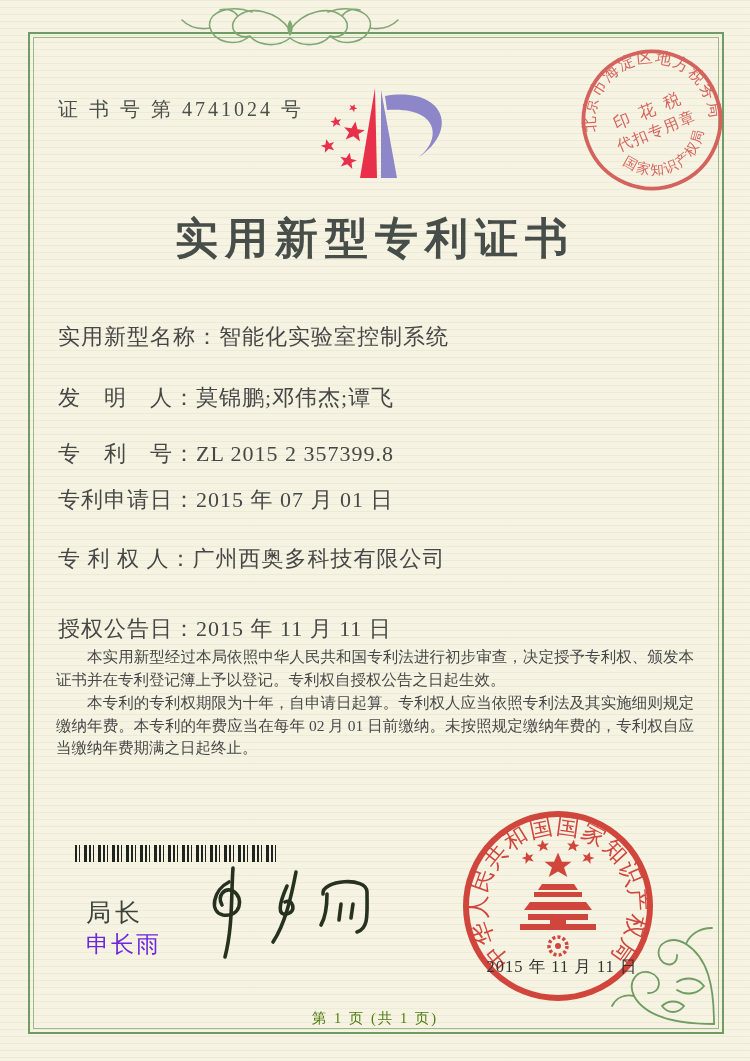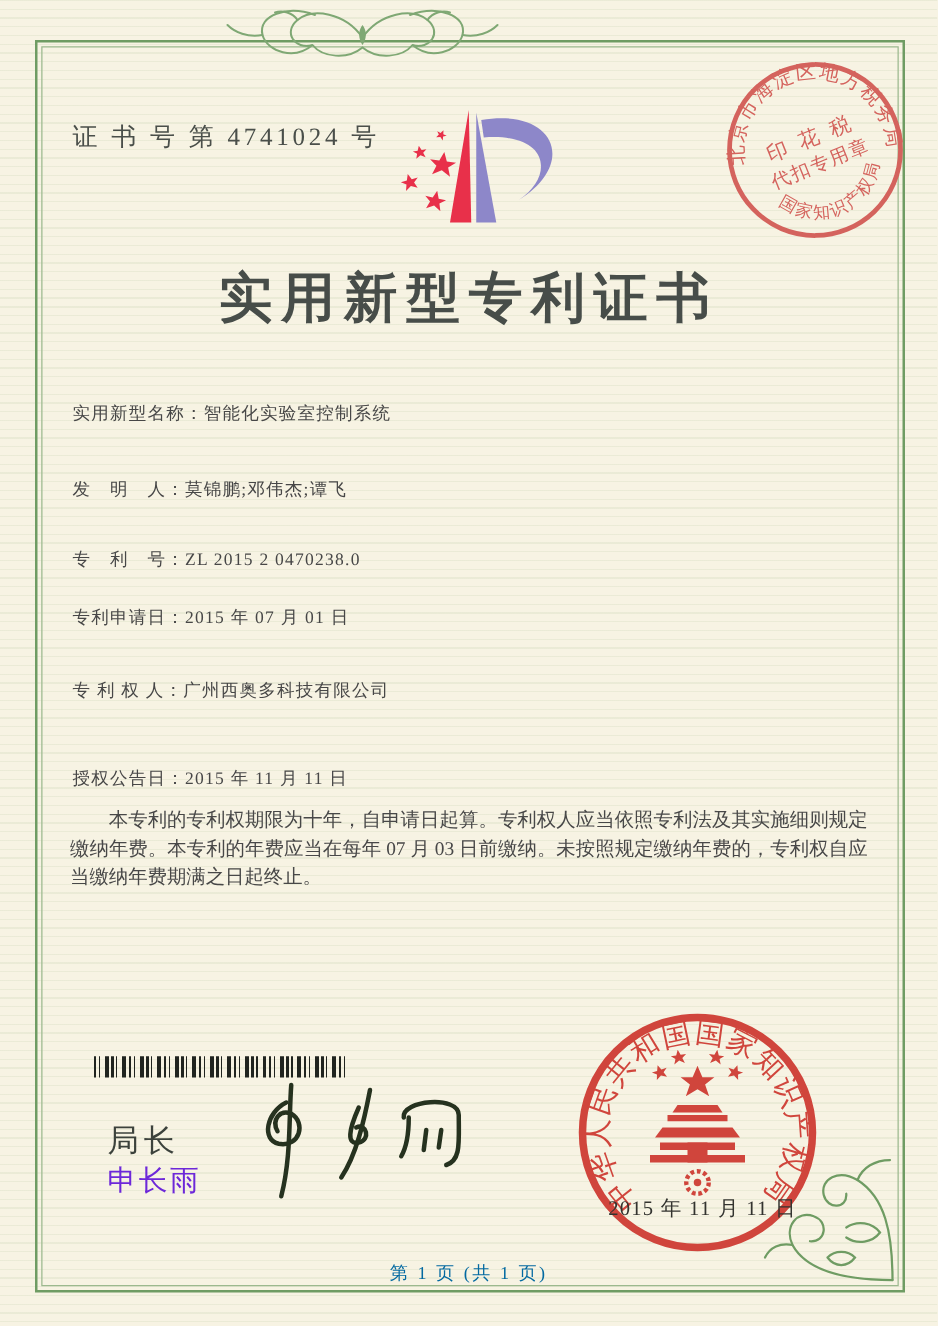--- a/index.html
+++ b/index.html
@@ -23,21 +23,21 @@
     position:absolute;inset:3px;border:1px solid #9cb98e;
   }
   .abs{position:absolute;}
   .cert-no{
     left:58px;top:96px;font-size:20px;color:#4a4f4a;letter-spacing:3px;
   }
   .title{
     left:0;top:210px;width:750px;text-align:center;
     font-size:43px;font-weight:600;color:#474d49;letter-spacing:7px;
   }
-  .field-row{left:58px;width:640px;font-size:14px;color:#474747;letter-spacing:1px;white-space:nowrap;}
+  .field-row{left:58px;width:640px;font-size:22px;color:#474747;letter-spacing:1px;white-space:nowrap;}
   .field-row .label{color:#474747;}
   .field-row .value{color:#474747;}
   .f0{top:322px}.f1{top:383px}.f2{top:439px}.f3{top:485px}.f4{top:544px}.f5{top:614px}
   .body-text{
     left:56px;top:646px;width:638px;color:#484848;
     font-size:15.5px;line-height:22.5px;text-align:justify;
   }
   .body-text p{margin:0 0 1px 0;text-indent:2em;}
   .barcode{
     left:75px;top:845px;width:205px;height:17px;
@@ -50,21 +50,21 @@
   .signer-name{left:86px;top:929px;font-size:23px;color:#6d28d9;letter-spacing:2px;}
   .signature-svg{left:195px;top:862px;width:210px;height:105px;}
   .seal-bottom{left:458px;top:806px;width:200px;height:200px;}
   .seal-date{
     left:462px;top:956px;width:200px;text-align:center;
     font-size:16.5px;color:#33332f;letter-spacing:1px;
   }
   .stamp-top{left:576px;top:44px;width:152px;height:152px;transform:rotate(-22deg);}
   .footer{
     left:0;top:1009px;width:750px;text-align:center;
-    font-size:14.5px;color:#0369a1;letter-spacing:2px;
+    font-size:14.5px;color:#4d7c0f;letter-spacing:2px;
   }
   .ornament-top{left:178px;top:0px;width:224px;height:56px;}
   .ornament-corner{left:602px;top:922px;width:116px;height:106px;}
   .logo{left:293px;top:60px;width:172px;height:138px;}
 </style>
 </head>
 <body>
 
 <div class="page-texture"></div>
 
@@ -130,34 +130,35 @@
 
 <div class="abs title">实用新型专利证书</div>
 
 <div class="abs field-row f0">
   <span class="label">实用新型名称：</span><span class="value">智能化实验室控制系统</span>
 </div>
 <div class="abs field-row f1">
   <span class="label">发　明　人：</span><span class="value">莫锦鹏;邓伟杰;谭飞</span>
 </div>
 <div class="abs field-row f2">
-  <span class="label">专　利　号：</span><span class="value">ZL 2015 2 0470238.0</span>
+  <span class="label">专　利　号：</span><span class="value">ZL 2015 2 357399.8</span>
 </div>
 <div class="abs field-row f3">
   <span class="label">专利申请日：</span><span class="value">2015 年 07 月 01 日</span>
 </div>
 <div class="abs field-row f4">
   <span class="label">专 利 权 人：</span><span class="value">广州西奥多科技有限公司</span>
 </div>
 <div class="abs field-row f5">
   <span class="label">授权公告日：</span><span class="value">2015 年 11 月 11 日</span>
 </div>
 
 <div class="abs body-text">
-  <p>本专利的专利权期限为十年，自申请日起算。专利权人应当依照专利法及其实施细则规定缴纳年费。本专利的年费应当在每年 07 月 03 日前缴纳。未按照规定缴纳年费的，专利权自应当缴纳年费期满之日起终止。</p>
+  <p>本实用新型经过本局依照中华人民共和国专利法进行初步审查，决定授予专利权、颁发本证书并在专利登记簿上予以登记。专利权自授权公告之日起生效。</p>
+  <p>本专利的专利权期限为十年，自申请日起算。专利权人应当依照专利法及其实施细则规定缴纳年费。本专利的年费应当在每年 02 月 01 日前缴纳。未按照规定缴纳年费的，专利权自应当缴纳年费期满之日起终止。</p>
 </div>
 
 <div class="abs barcode"></div>
 
 <div class="abs signer-title">局长</div>
 <div class="abs signer-name">申长雨</div>
 
 <svg class="abs signature-svg" viewBox="0 0 210 105">
   <g fill="none" stroke="#26321f" stroke-width="3.6" stroke-linecap="round" stroke-linejoin="round">
     <path d="M34 20 C18 28 14 50 28 53 C45 56 50 36 38 29 C29 25 22 34 27 43"></path>

